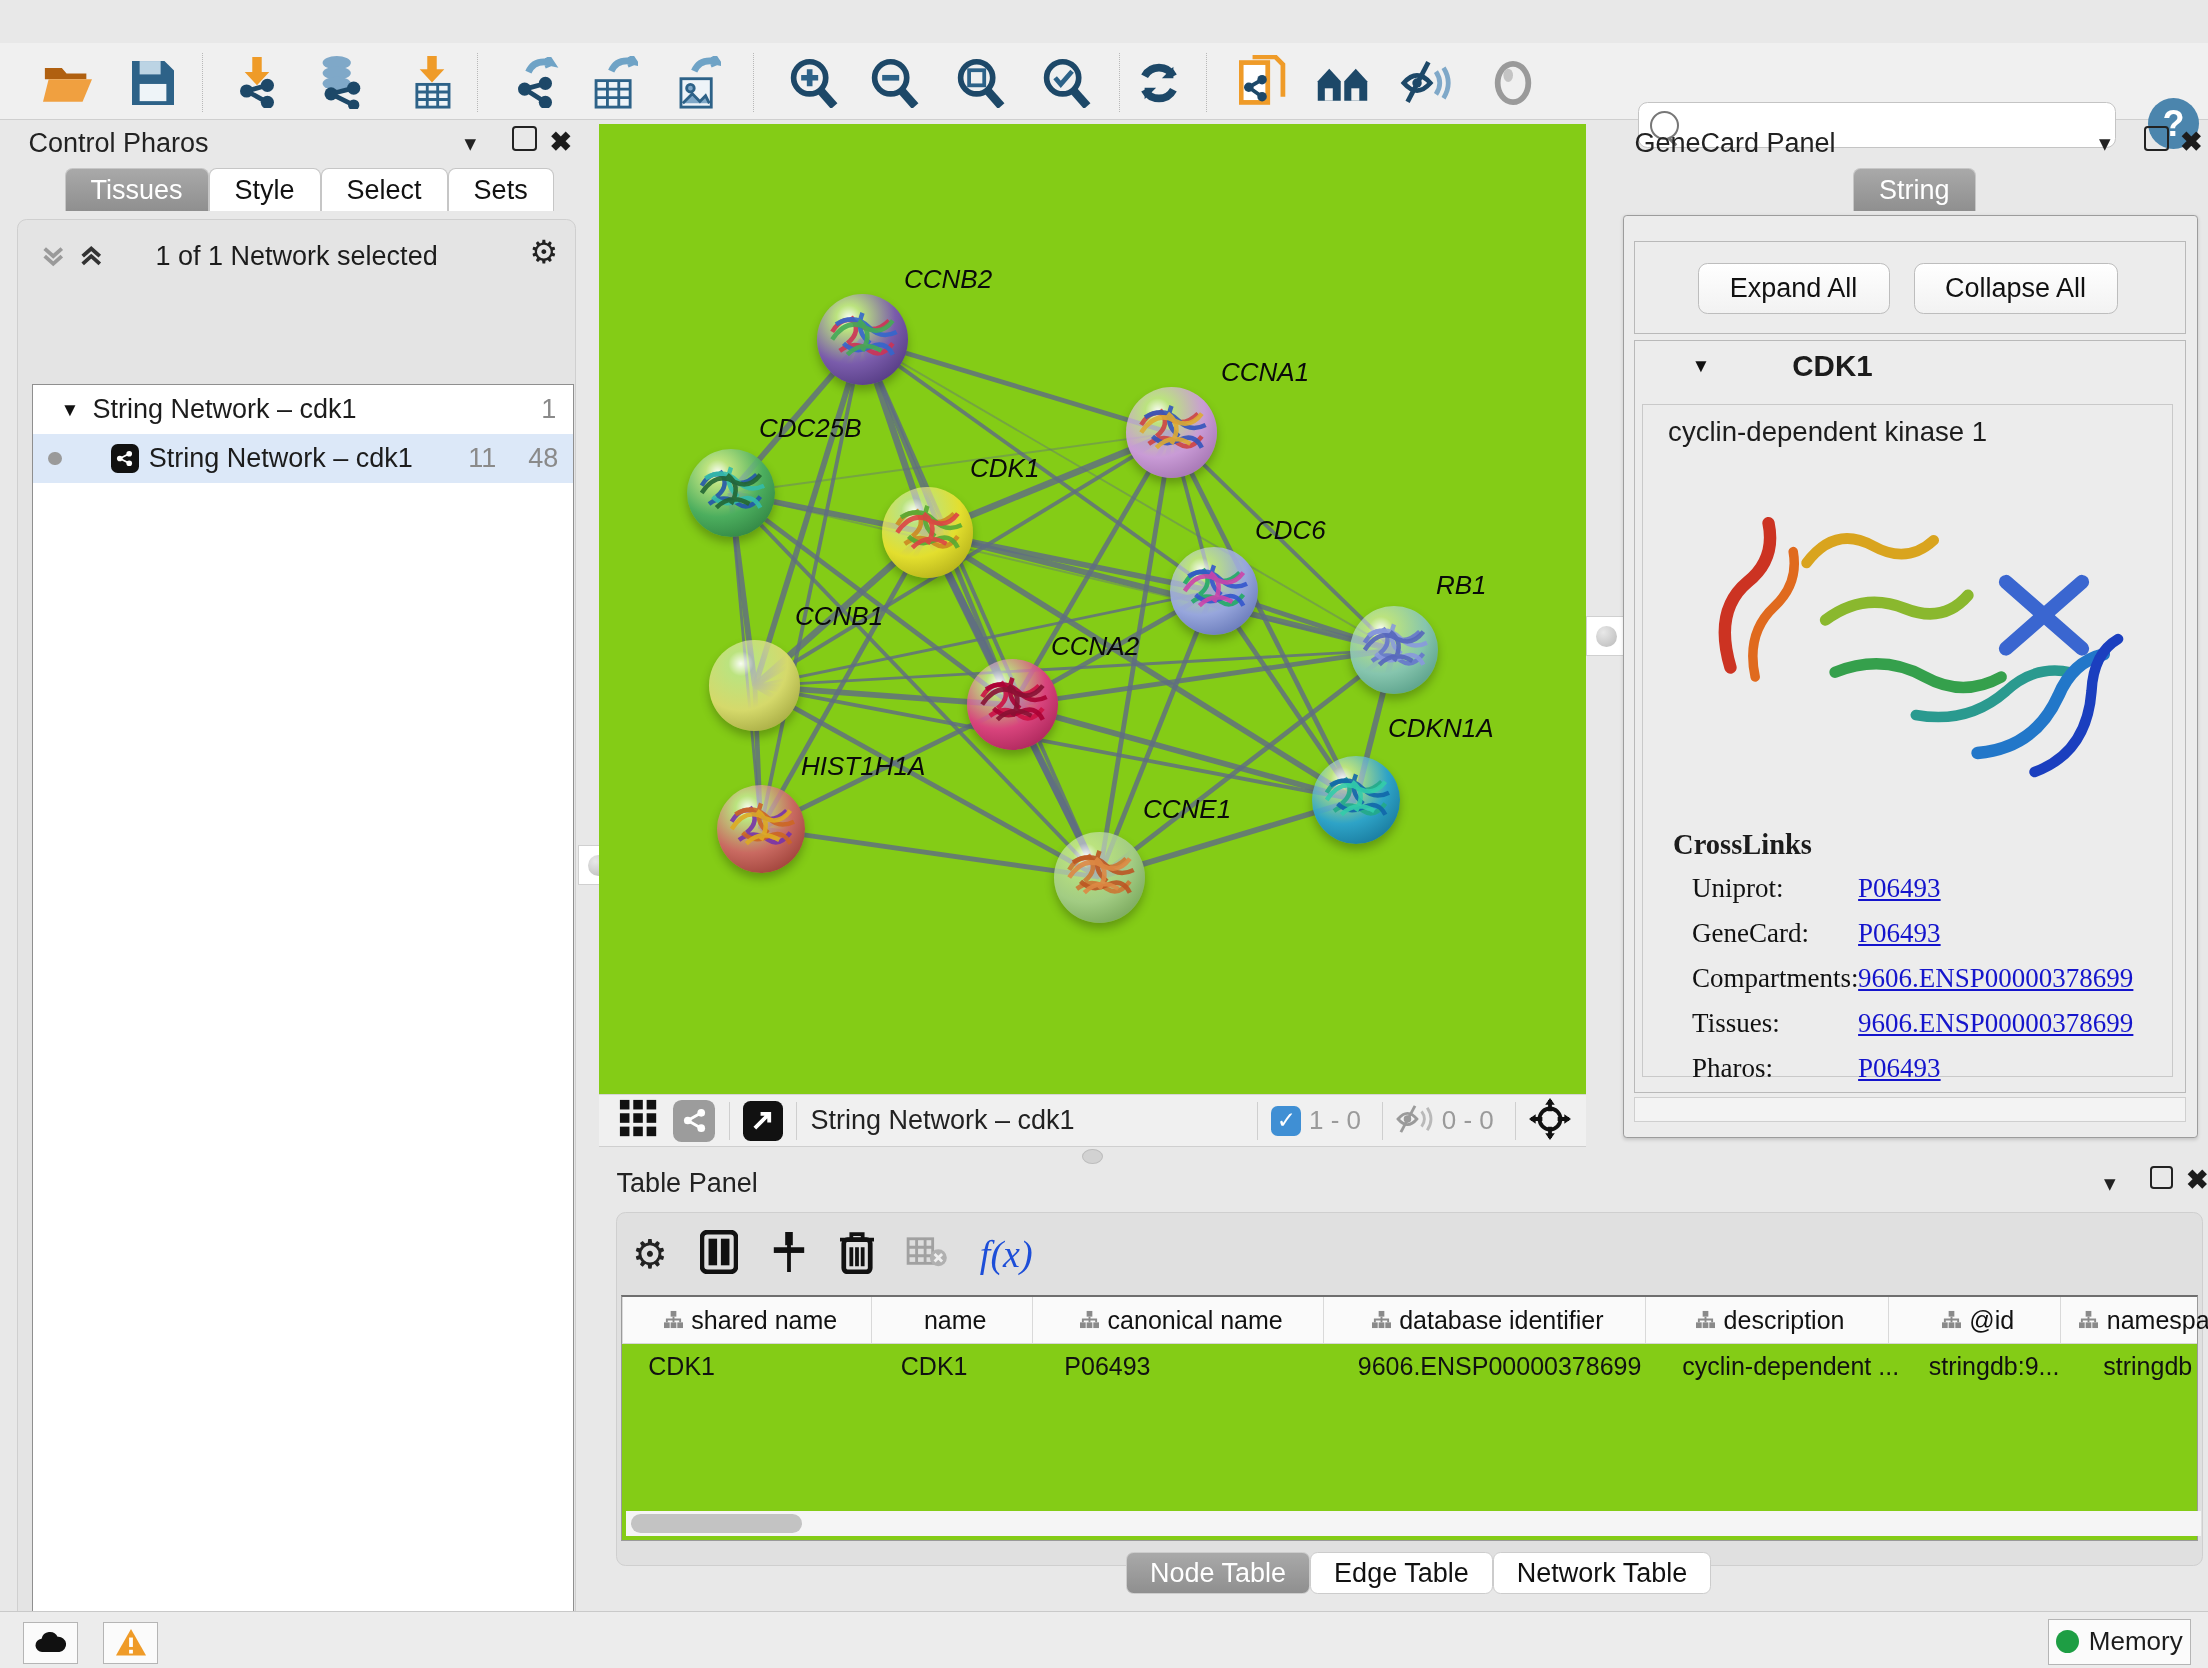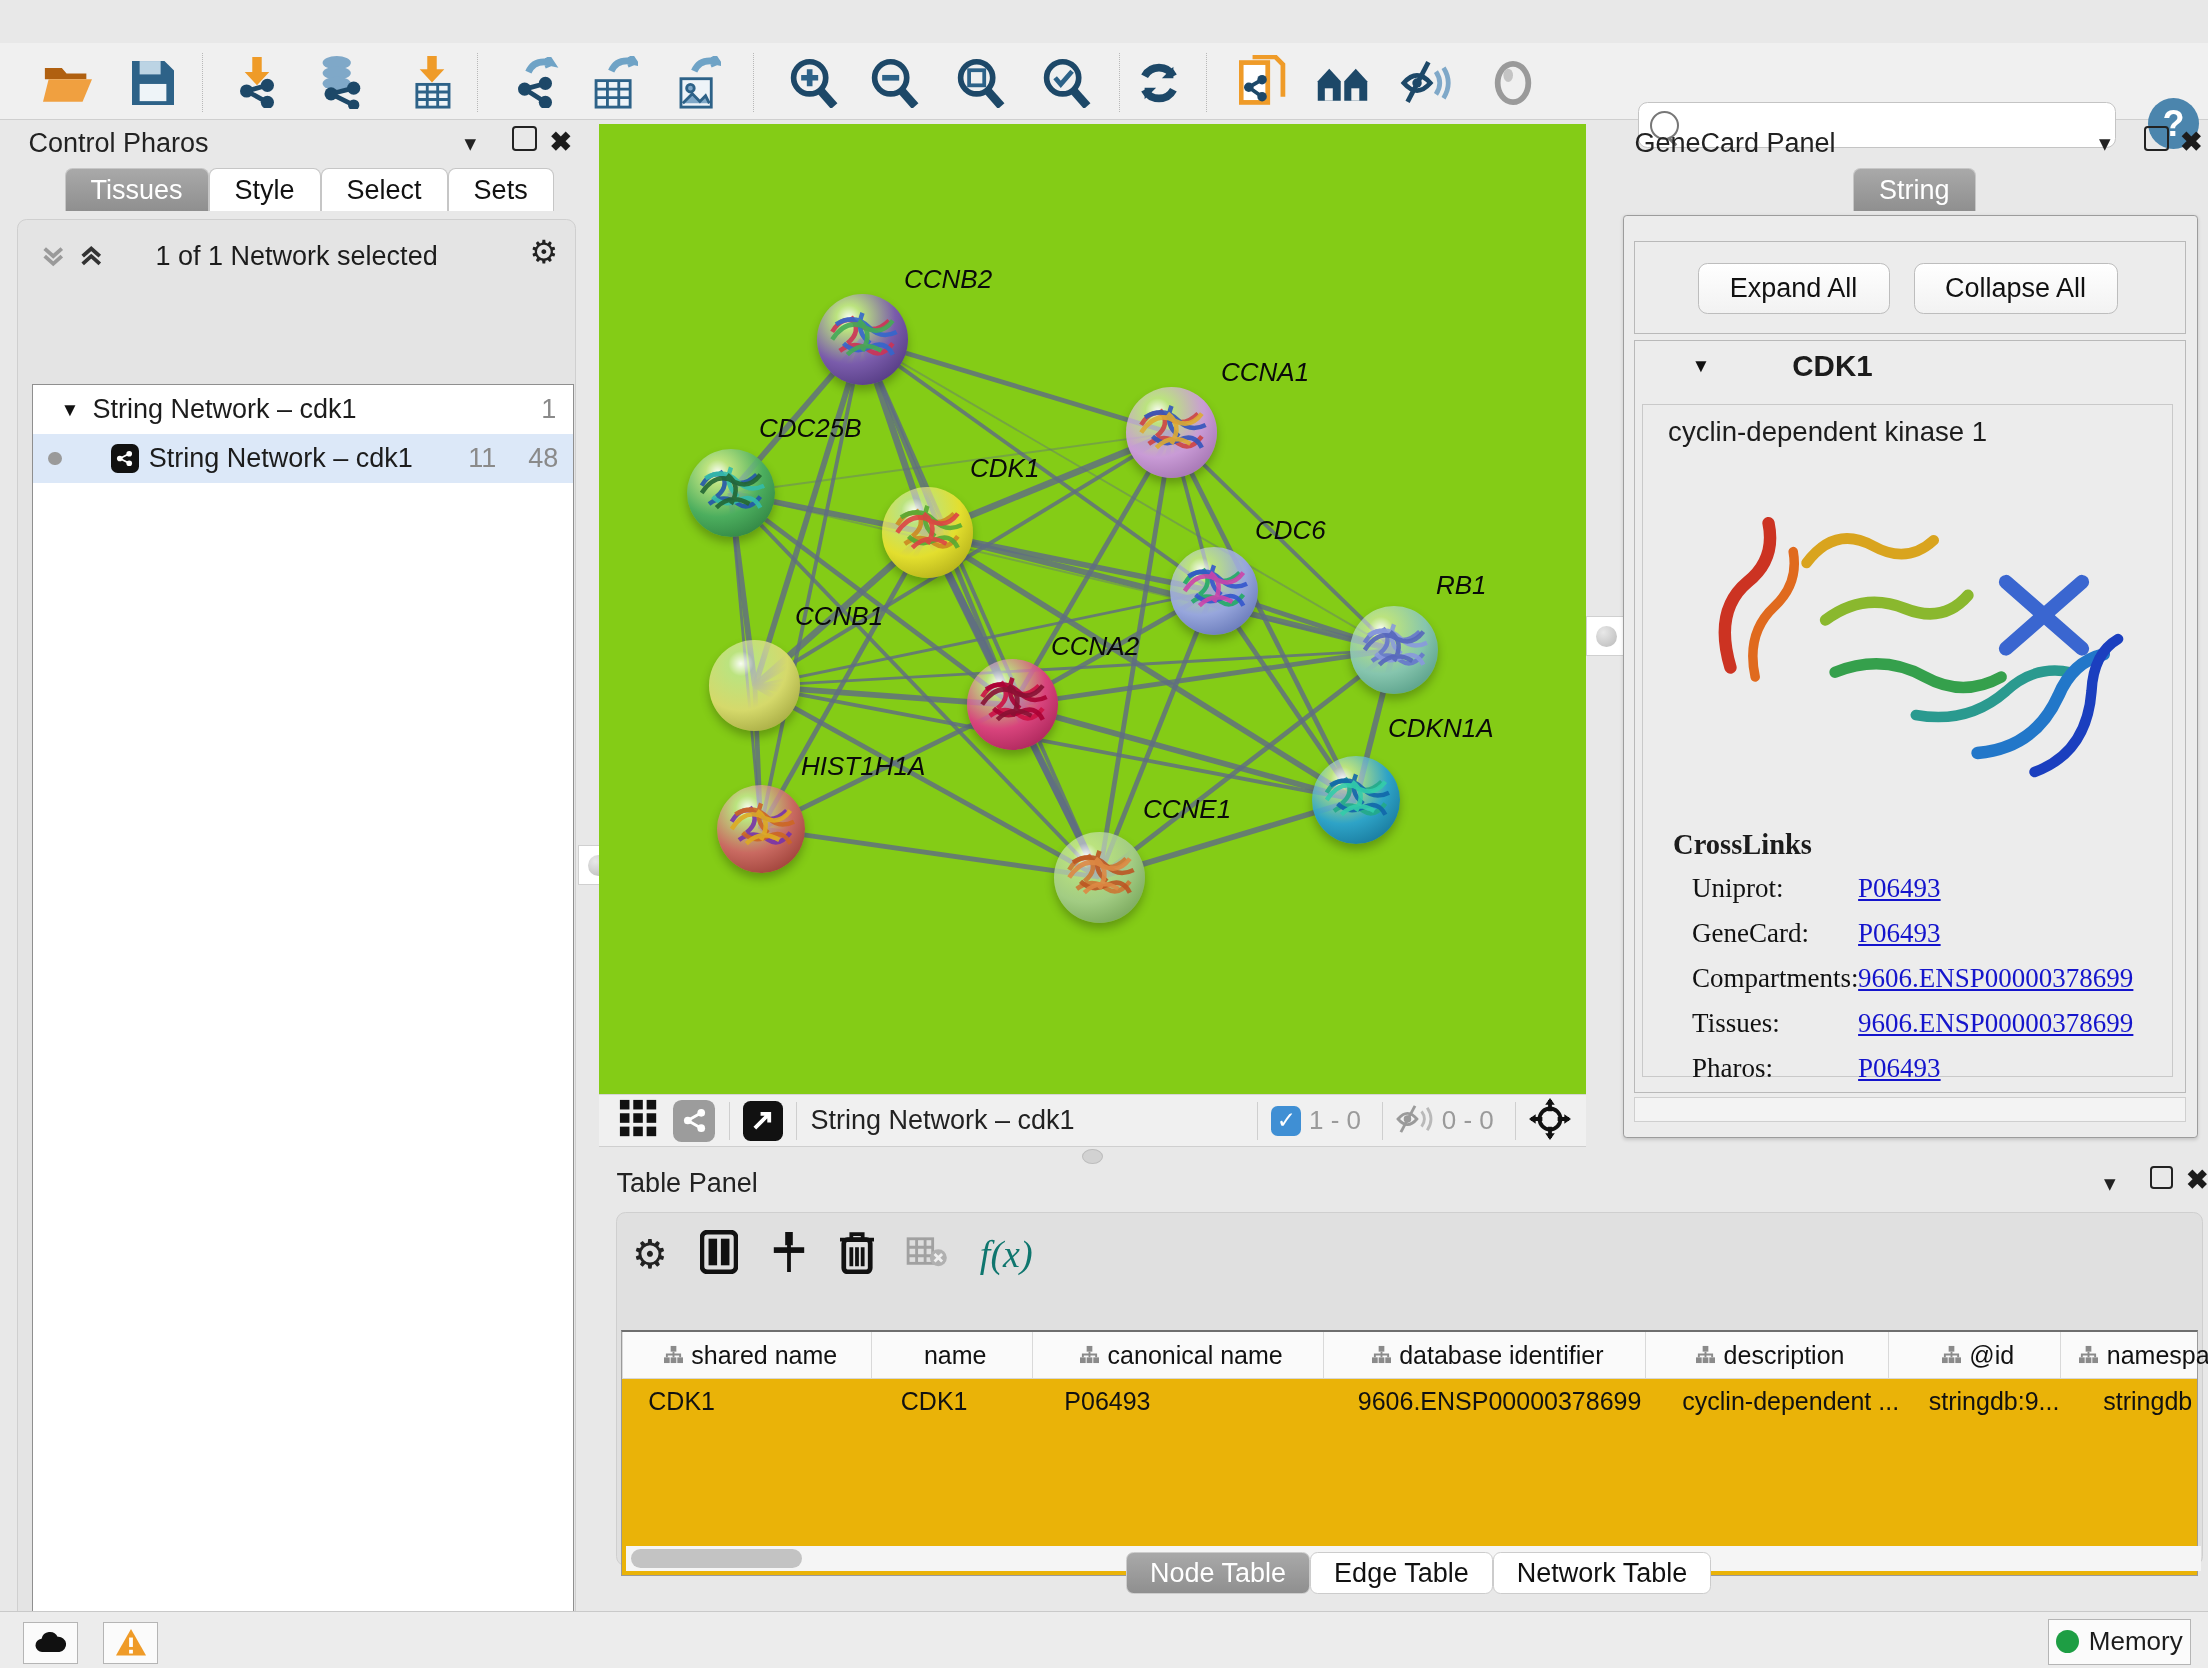--- a/index.html
+++ b/index.html
@@ -78,22 +78,22 @@
   .serif{font-family:"Liberation Serif",serif;}
   .xlink-label{font-size:27px;color:#111;}
   .xlink-value{font-size:27px;color:#1414cc;text-decoration:underline;}
   .res-hscroll{position:absolute;left:9.5px;top:881px;width:550px;height:23px;
     background:#f3f3f3;border:1px solid #cfcfcf;}
   
   .tbl-title-row{left:609px;top:1168px;width:1600px;height:34px;}
   .tbl-box{left:616px;top:1212px;width:1585px;height:352px;background:#e0e0e0;
     border:1px solid #cfcfcf;border-radius:9.5px;}
   .tbl-toolbar{position:absolute;left:15px;top:11.4px;height:59px;display:flex;align-items:center;gap:32px;}
-  .tbl-frame{position:absolute;left:3.8px;top:82px;width:1575px;height:243px;background:#eab308;
-    border-top:2.9px solid #6e6e6e;border-left:1px solid #9a9a9a;border-right:1px solid #9a9a9a;border-bottom:1px solid #9a9a9a;margin-top:35px;}
+  .tbl-frame{position:absolute;left:3.8px;top:82px;width:1575px;height:243px;background:#84cc16;
+    border-top:2.9px solid #6e6e6e;border-left:1px solid #9a9a9a;border-right:1px solid #9a9a9a;border-bottom:1px solid #9a9a9a;}
   .tbl-header{display:flex;height:46px;background:#fafafa;border-bottom:1px solid #d7d7d7;}
   .th{display:flex;align-items:center;font-size:25px;color:#111;border-right:1px solid #d9d9d9;
     overflow:hidden;white-space:nowrap;padding-left:5.7px;gap:7.6px;justify-content:center;}
   .tbl-row{display:flex;height:44px;}
   .td{font-size:25px;color:#111;overflow:hidden;white-space:nowrap;padding-left:9.5px;
     display:flex;align-items:center;}
   .hscroll{position:absolute;left:3.8px;bottom:3.8px;width:1575px;height:25px;background:#f5f5f5;}
   .hscroll i{position:absolute;left:5.7px;top:2.9px;width:171px;height:19px;border-radius:9.5px;background:#c3c3c3;}
   .tbl-tabs{left:1126px;top:1552px;height:42px;display:flex;}
   .tbl-tab{font-size:27px;padding:4.8px 23px;background:#fff;border:1px solid #ccc;
@@ -609,21 +609,21 @@
       <span style="opacity:.45">
         <svg width="42" height="34" viewBox="0 0 44 36">
             <g stroke="#555" stroke-width="3" fill="#ddd">
               <rect x="2" y="4" width="26" height="26"></rect>
               <path d="M2 13 H28 M2 22 H28 M11 4 V30 M20 4 V30"></path>
             </g>
             <circle cx="34" cy="24" r="9" fill="#777"></circle>
             <path d="M30 20 l8 8 M38 20 l-8 8" stroke="#fff" stroke-width="3"></path>
           </svg>
       </span>
-      <span style="font-family:'Liberation Serif',serif;font-style:italic;font-size:38px;color:#0f766e">f(x)</span>
+      <span style="font-family:'Liberation Serif',serif;font-style:italic;font-size:38px;color:#1d4ed8">f(x)</span>
     </div>
 
     <div class="tbl-frame">
       <div class="tbl-header" id="tblHeader">
           <div class="th" style="width: 17px; padding: 0px;"></div>
           <div class="th" style="width: 243px; flex: 0 0 243px;">
             <span><svg width="21" height="19" viewBox="0 0 22 20">
                 <g fill="#8a8a8a">
                   <rect x="8" y="1" width="6" height="6"></rect>
                   <rect x="1" y="13" width="6" height="6"></rect>

